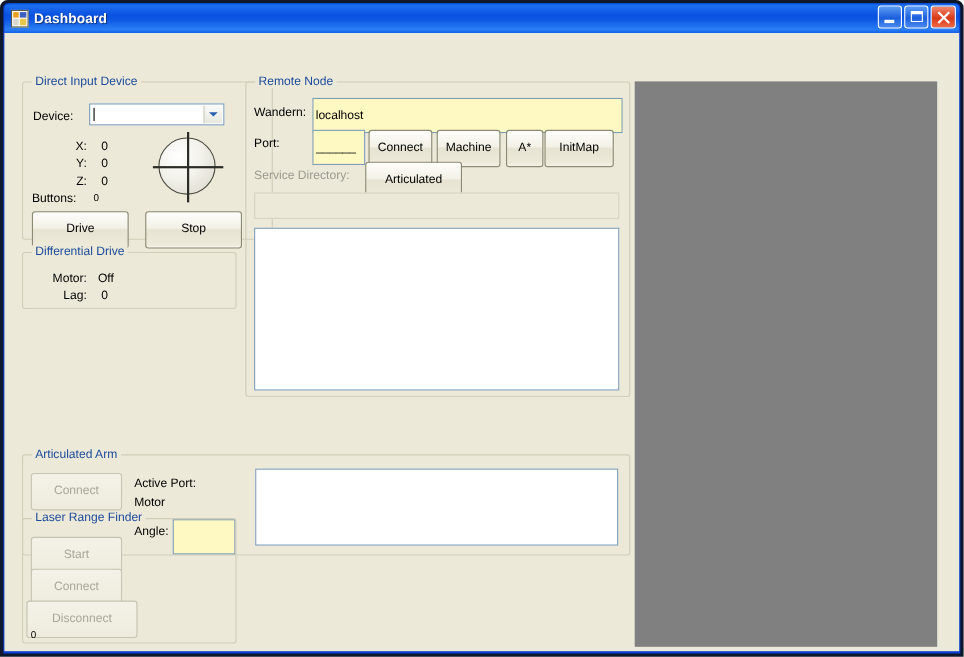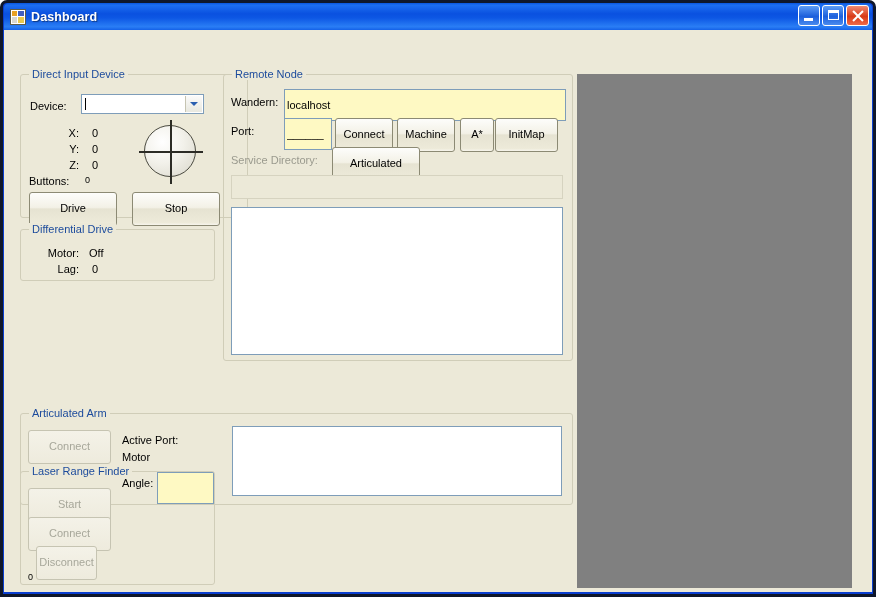--- a/index.html
+++ b/index.html
@@ -326,21 +326,21 @@
       <input class="tbox" style="left: 136px; top: 58px; width: 57px; height: 19px;" value="">
 
       <div class="listbox" style="left:211px; top:12px; width:330px; height:70px;"></div>
     </div>
 
     <div class="group" style="left:16px; top:441px; width:195px; height:114px;">
       <span class="legend">Laser Range Finder</span>
 
       <div class="btn disabled" style="left:7px; top:16px; width:83px; height:22px;">Start</div>
       <div class="btn disabled" style="left:7px; top:45px; width:83px; height:22px;">Connect</div>
-      <div class="btn disabled" style="left:15px; top:74px; width:61px; height:22px;">Disconnect</div>
+      <div class="btn disabled" style="left:3px; top:74px; width:101px; height:22px;">Disconnect</div>
 
       <span class="lbl" style="left:7px; top:100px; font-size:9px;">0</span>
     </div>
 
     <div class="group" style="left:219px; top:44px; width:350px; height:287px;">
       <span class="legend">Remote Node</span>
 
       <span class="lbl" style="left:7px; top:21px;">Wandern:</span>
       <input class="tbox" style="left: 60px; top: 14px; width: 282px; height: 20px;" value="localhost">
 

